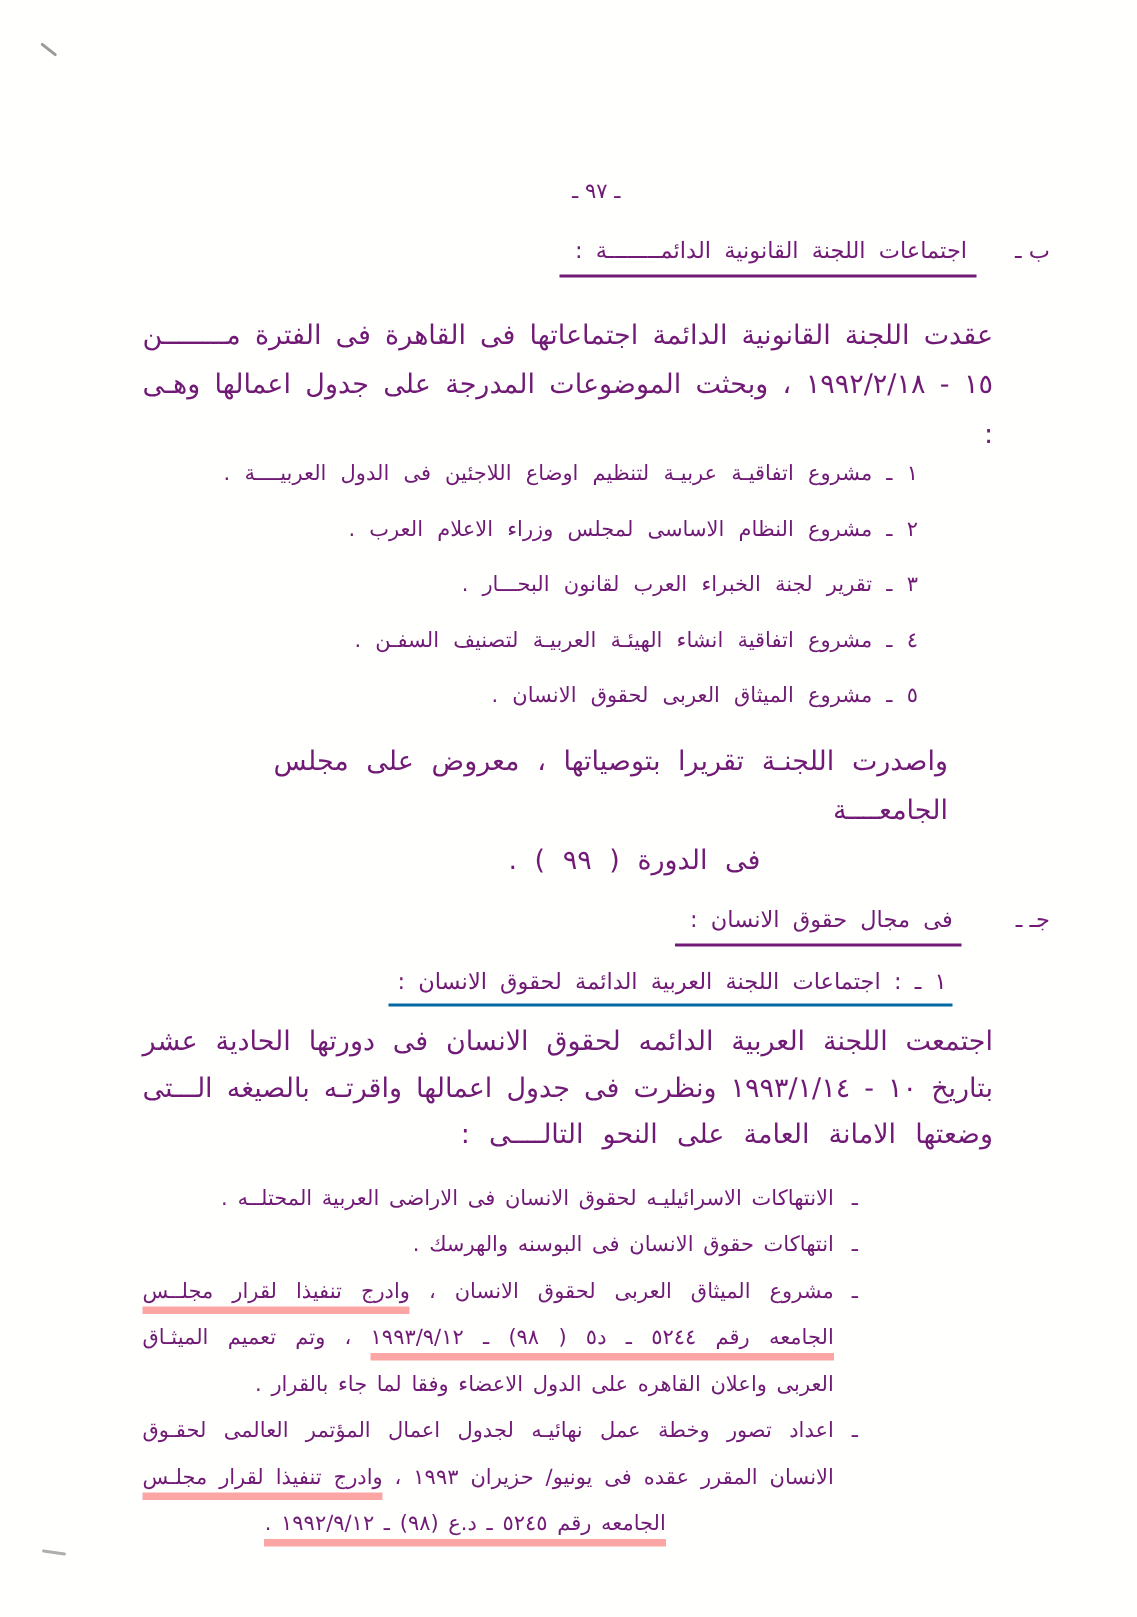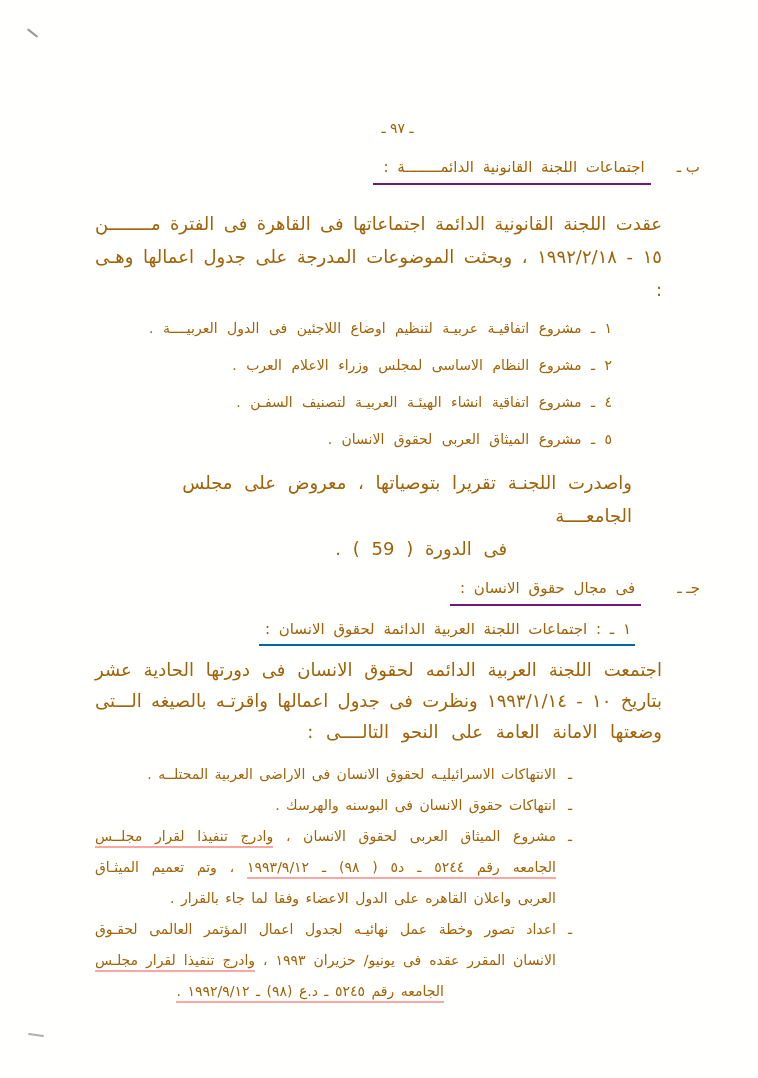--- a/index.html
+++ b/index.html
@@ -2,40 +2,40 @@
 <html lang="ar"><head>
 <meta charset="utf-8">
 <style>
   html,body{margin:0;padding:0;background:#e8e8e8;}
   .page{
     width:758px;height:1078px;box-sizing:border-box;
     background:#fffffe;
     position:relative;overflow:hidden;
     direction:rtl;
     font-family:"DejaVu Sans",sans-serif;
-    color:#a16207;
+    color:#701a75;
     padding:118px 58px 0 95px;
   }
   .artifact{position:absolute;background:#9a9a9a;border-radius:1px;}
   .a1{left:26px;top:32px;width:13px;height:2px;transform:rotate(38deg);}
   .a2{left:28px;top:1034px;width:16px;height:2px;transform:rotate(8deg);opacity:.8;}
 
   .pageno{text-align:center;font-size:14px;letter-spacing:3px;line-height:20px;}
 
   .sec-head{display:flex;gap:26px;align-items:flex-start;margin-top:20px;font-size:15px;}
   .sec-head .marker{white-space:nowrap;}
   .sec-title{border-bottom:2px solid #701a75;padding:0 6px 7px 10px;letter-spacing:.3px;word-spacing:4px;}
   .sec-head.c{gap:36px;margin-top:14px;}
 
   .para{margin-right:38px;font-size:18px;word-spacing:3px;}
   .para .line{line-height:33px;}
   [data-name="section-b-intro"]{margin-top:22px;}
   [data-name="section-b-intro"] .line{text-align:justify;text-align-last:justify;}
 
-  .items{margin-top:12px;margin-right:88px;font-size:14px;word-spacing:5px;}
+  .items{margin-top:0;margin-right:88px;font-size:14px;word-spacing:5px;}
   .items .line{line-height:21px;margin-bottom:16px;}
 
   .closing{margin-top:10px;}
   .closing .line:nth-child(1){margin-right:30px;word-spacing:6px;}
   .closing .line:nth-child(2){margin-right:155px;word-spacing:6px;}
 
   .subhead{margin-top:14px;margin-right:65px;font-size:15px;}
   .subhead .ulwrap{border-bottom:2px solid #0369a1;padding:0 4px 6px 6px;word-spacing:4px;}
 
   [data-name="section-c-intro"]{margin-top:16px;}
@@ -45,21 +45,21 @@
 
   .bullets{margin-top:12px;margin-right:128px;font-size:14px;}
   .bullet{display:flex;gap:12px;align-items:flex-start;}
   .bullet .dash{line-height:31px;flex:0 0 auto;}
   .blines{flex:1;min-width:0;}
   .blines .line{line-height:31px;word-spacing:2px;text-align:right;}
   [data-name="bullet-3"] .line:nth-child(-n+2),
   [data-name="bullet-4"] .line:nth-child(-n+2){text-align:justify;text-align-last:justify;}
   [data-name="bullet-4"] .line:nth-child(3){margin-right:112px;}
 
-  .u{border-bottom:2px solid #fca5a5;padding-bottom:2px;}
+  .u{border-bottom:5px solid #fca5a5;padding-bottom:2px;}
 </style>
 </head>
 <body>
 
 <div class="page" data-name="document-page">
 
   <div class="artifact a1" data-name="scan-artifact-top-left"></div>
   <div class="artifact a2" data-name="scan-artifact-bottom-left"></div>
 
   <div class="pageno" data-name="page-number">ـ ٩٧ ـ</div>
@@ -70,27 +70,28 @@
   </div>
 
   <div class="para" data-name="section-b-intro">
       <div class="line"><span>عقدت اللجنة القانونية الدائمة اجتماعاتها فى القاهرة فى الفترة مــــــــن</span></div>
       <div class="line"><span>١٥ - ١٩٩٢/٢/١٨ ، وبحثت الموضوعات المدرجة على جدول اعمالها وهـى :</span></div>
     </div>
 
   <div class="items" data-name="agenda-items">
       <div class="line"><span>١ ـ مشروع اتفاقيـة عربيـة لتنظيم اوضاع اللاجئين فى الدول العربيــــة .</span></div>
       <div class="line"><span>٢ ـ مشروع النظام الاساسى لمجلس وزراء الاعلام العرب .</span></div>
+      <div class="line"><span>٣ ـ تقرير لجنة الخبراء العرب لقانون البحـــار .</span></div>
       <div class="line"><span>٤ ـ مشروع اتفاقية انشاء الهيئـة العربيـة لتصنيف السفـن .</span></div>
       <div class="line"><span>٥ ـ مشروع الميثاق العربى لحقوق الانسان .</span></div>
     </div>
 
   <div class="para closing" data-name="section-b-closing">
       <div class="line"><span>واصدرت اللجنـة تقريرا بتوصياتها ، معروض على مجلس الجامعــــة</span></div>
-      <div class="line"><span>فى الدورة ( 59 ) .</span></div>
+      <div class="line"><span>فى الدورة ( ٩٩ ) .</span></div>
     </div>
 
   <div class="sec-head c" data-name="section-c-heading">
     <span class="marker" data-name="section-c-marker">جـ ـ</span>
     <span class="sec-title" data-name="section-c-title">فى مجال حقوق الانسان :</span>
   </div>
 
   <div class="subhead" data-name="subsection-1-heading">
     <span class="ulwrap" data-name="subsection-1-title">١ ـ : اجتماعات اللجنة العربية الدائمة لحقوق الانسان :</span>
   </div>

